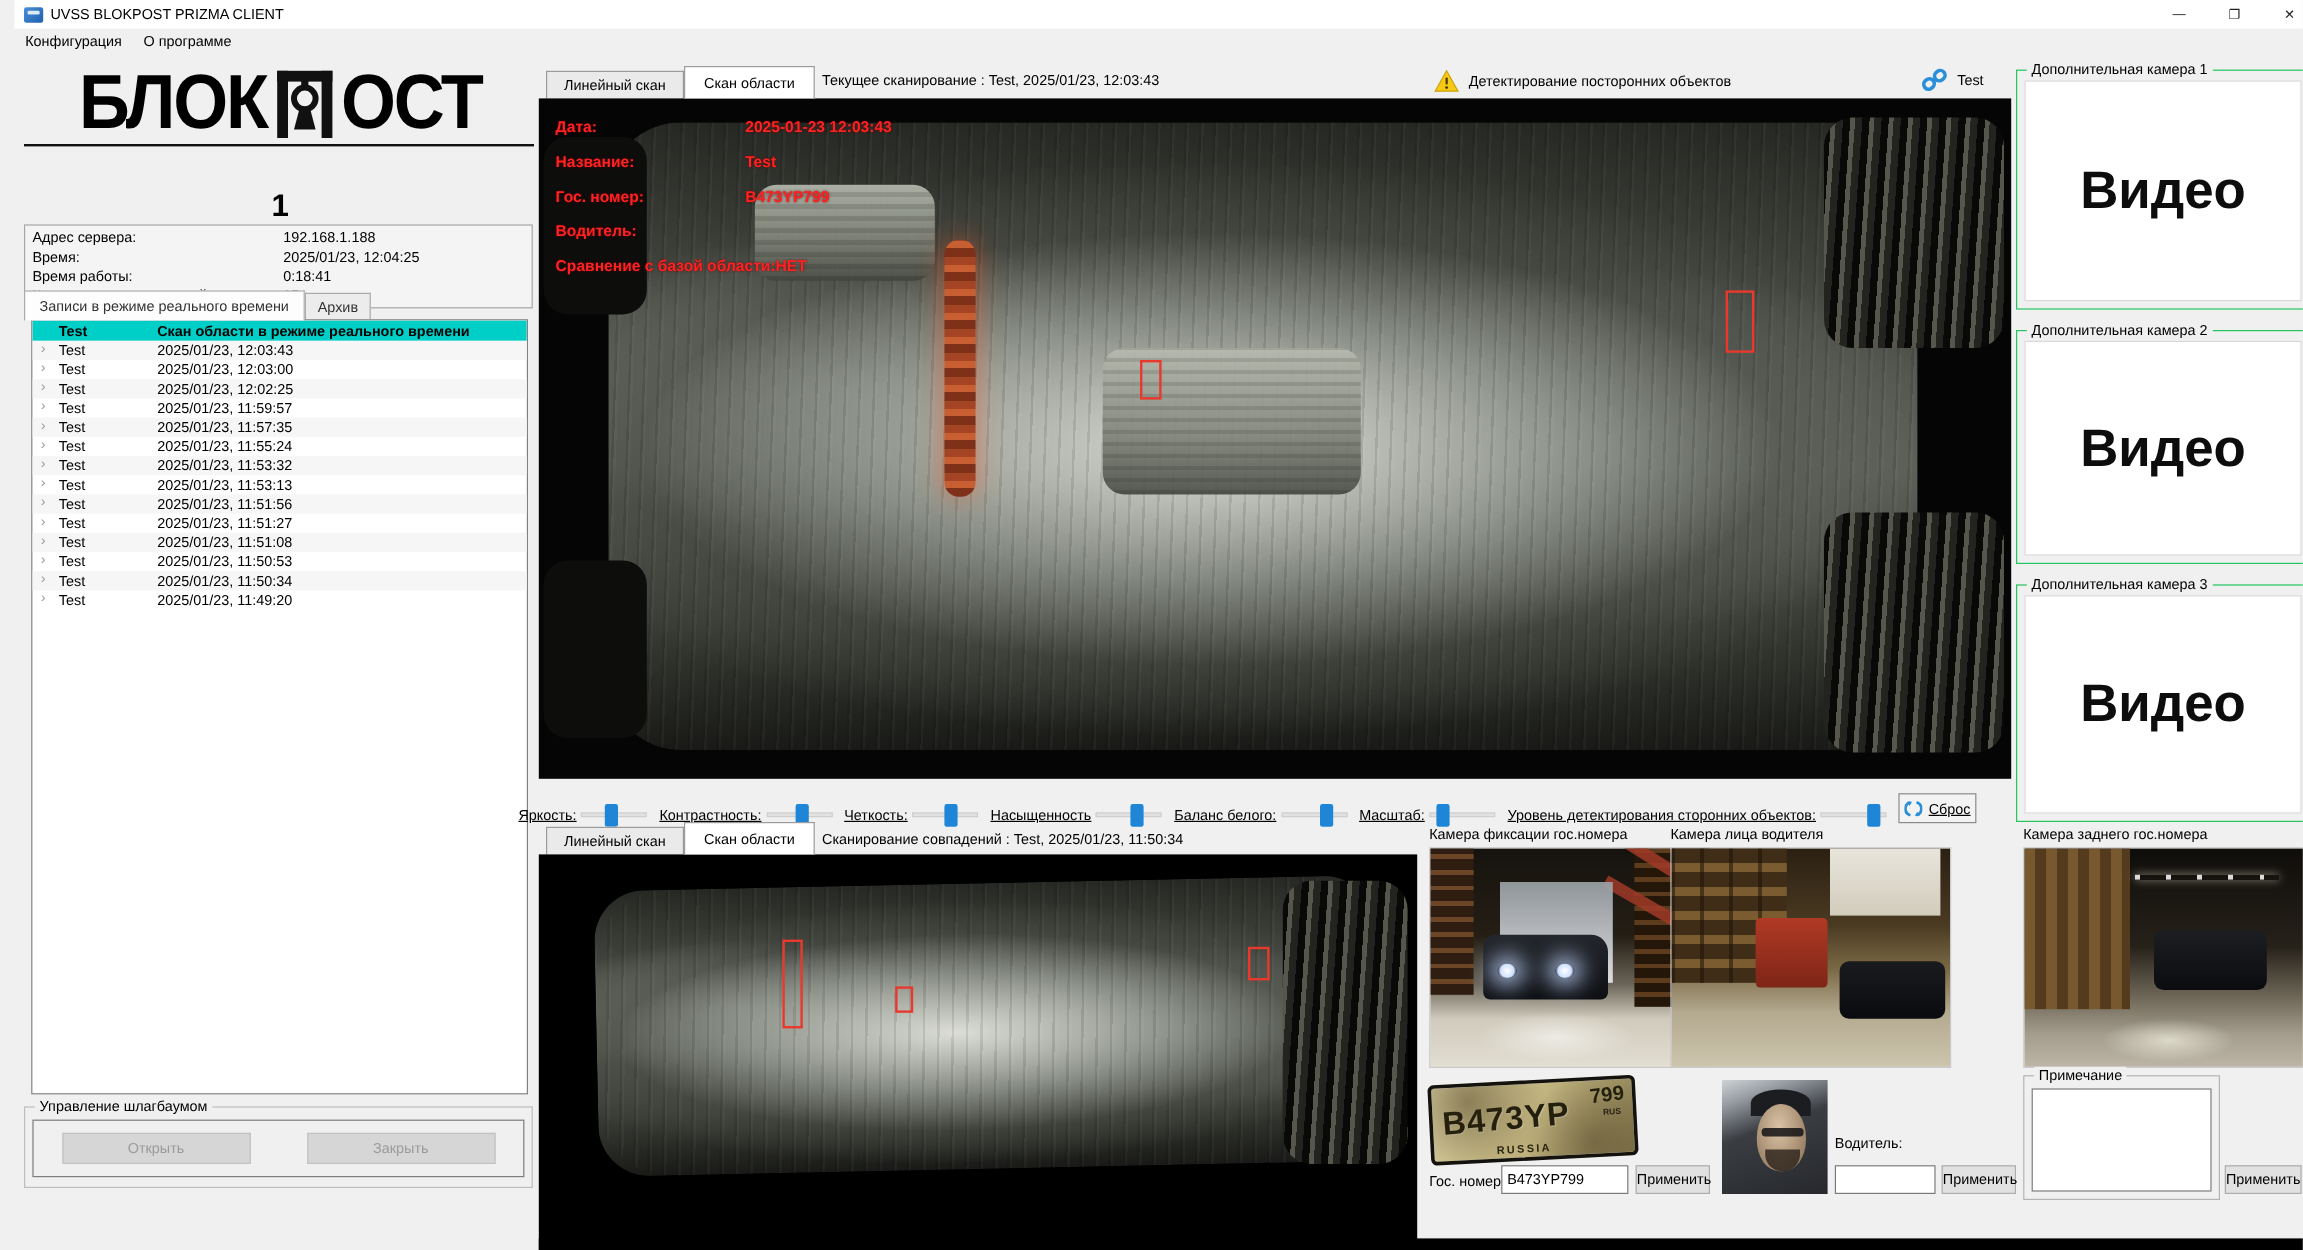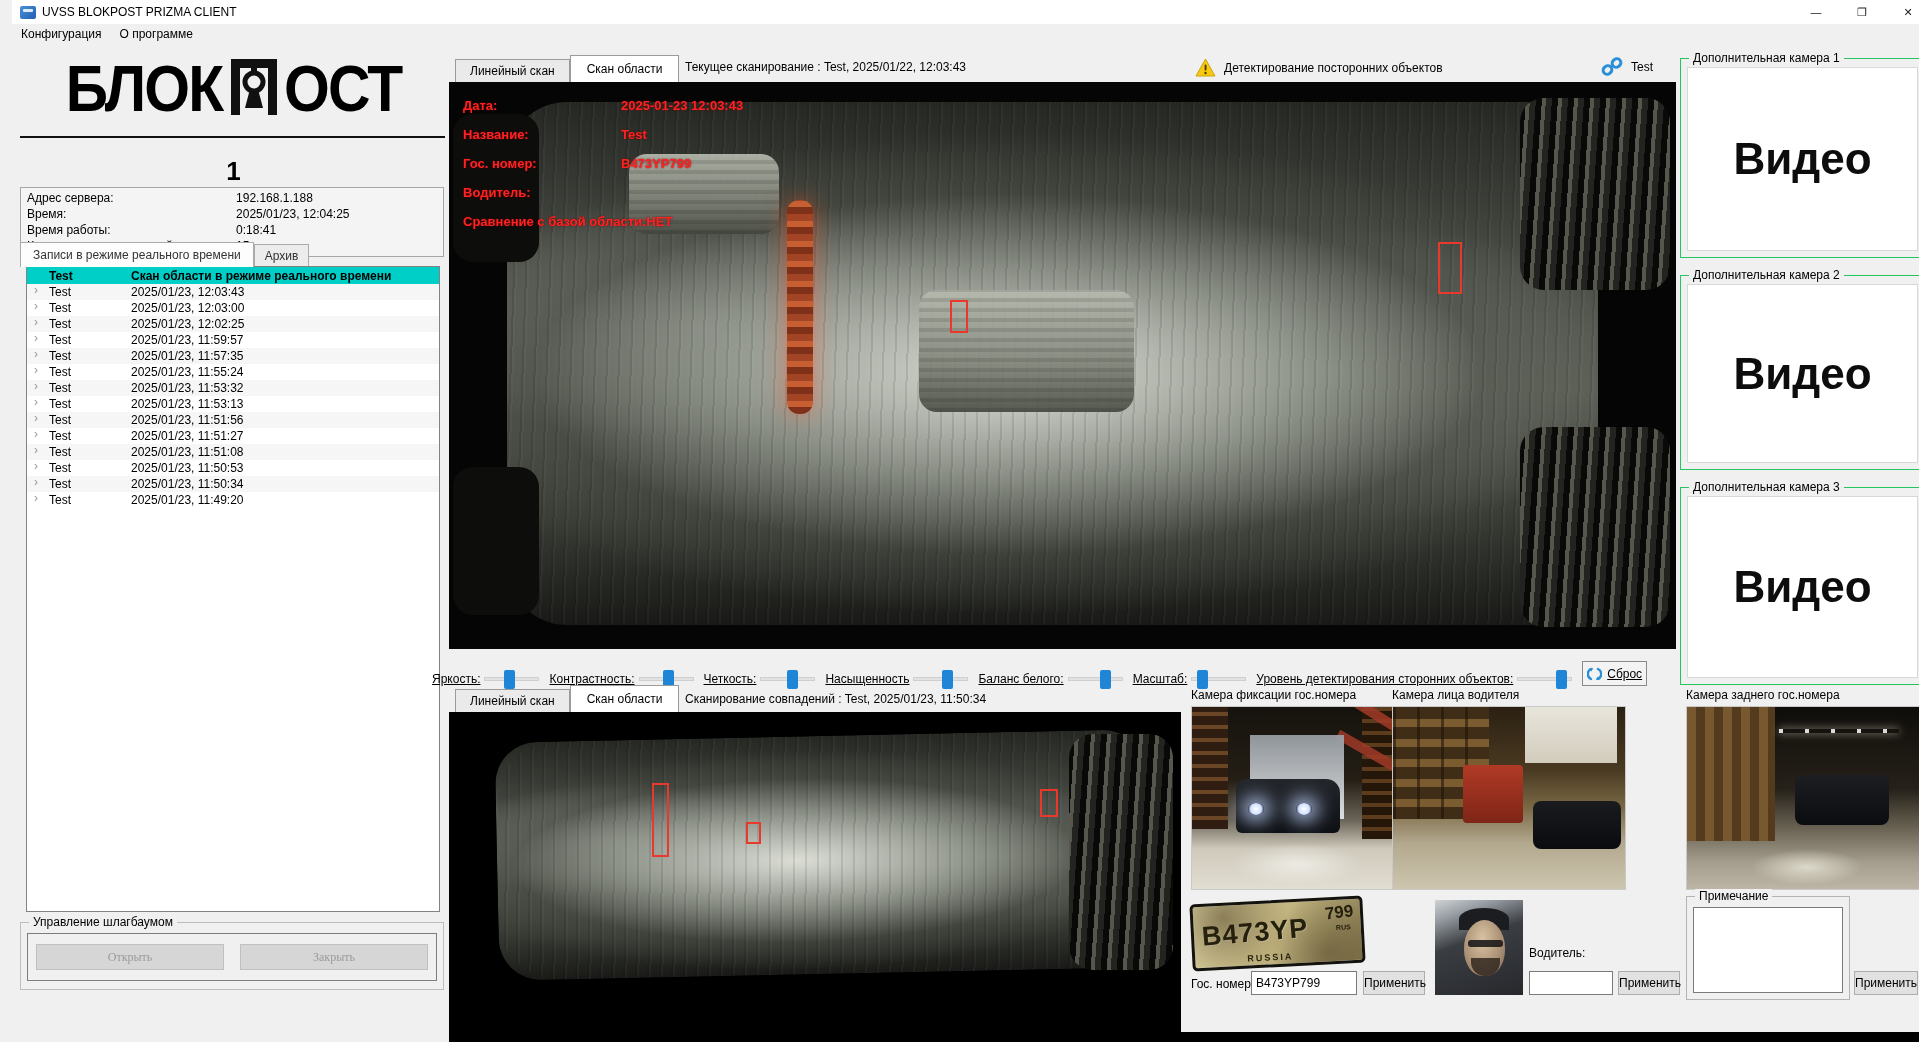--- a/index.html
+++ b/index.html
@@ -13,21 +13,21 @@
      background:linear-gradient(135deg,#4a90d9,#1f5fae); position:relative; }
   .app-icon::after { content:""; position:absolute; left:3px; top:3px; width:10px; height:3px; background:#dce9f7; border-radius:1px; }
   .win-title { font-size:12px; }
   .win-controls { margin-left:auto; display:flex; height:100%; }
   .wc { width:46px; height:100%; display:flex; align-items:center; justify-content:center; font-size:11px; color:#222; cursor:default; }
   .menubar { position:absolute; left:0; top:24px; width:100%; height:20px; background:#f0f0f0; display:flex; align-items:center; }
   .menu-item { padding:2px 9px; }
 
   
   .left-panel { position:absolute; left:6px; top:44px; width:431px; height:998px; }
-  .logo { position:absolute; left:2px; top:14px; width:425px; display:flex; align-items:flex-end; justify-content:center; border-bottom:2px solid #111; padding-bottom:20px; }
+  .logo { position:absolute; left:2px; top:14px; width:425px; display:flex; justify-content:center; border-bottom:2px solid #111; padding-bottom:4px; }
   .logo-text { font-size:64px; font-weight:800; letter-spacing:-2px; transform:scaleX(.92); line-height:.85; }
   .logo-keyhole { margin:0 1px; }
   .lane { position:absolute; left:0; top:112px; width:100%; text-align:center; font-size:26px; font-weight:700; }
   .info-box { position:absolute; left:2px; top:143px; width:424px; border:1px solid #a6a6a6; background:#f4f4f4; padding:2px 0; }
   .info-row { display:flex; padding:1px 6px; }
   .info-label { width:51%; }
   .rec-tabs { position:absolute; left:2px; top:198px; display:flex; align-items:flex-end; }
   .rtab { padding:4px 10px; border:1px solid #ababab; border-bottom:none; background:#ececec; color:#333; }
   .rtab.active { background:#fdfdfd; padding:5px 12px; position:relative; z-index:2; }
   .rec-table { position:absolute; left:8px; top:222px; width:414px; height:646px; border:1px solid #828282; background:#fff; overflow:hidden; }
@@ -36,21 +36,21 @@
   .rt-c2 { flex:1; padding-left:6px; }
   .rt-row { display:flex; height:16px; align-items:center; position:relative; }
   .rt-row:nth-of-type(odd) { background:#f6f6f6; }
   .rt-row .exp { position:absolute; left:7px; top:-1px; color:#9a9a9a; font-size:12px; }
   .row-c1 { width:98px; padding-left:22px; }
   .row-c2 { flex:1; padding-left:6px; }
   .rt-hl { display:flex; height:17px; align-items:center; background:#00cfc8; font-weight:700; }
   .barrier { position:absolute; left:2px; top:878px; width:424px; height:68px; border:1px solid #bdbdbd; }
   .group-label { position:absolute; top:-8px; left:8px; background:#f0f0f0; padding:0 4px; }
   .barrier-inner { position:absolute; left:6px; top:10px; right:6px; bottom:8px; border:1px solid #7d7d7d; display:flex; align-items:center; justify-content:space-around; }
-  .bbtn { width:188px; height:26px; background:#d6d6d6; border:1px solid #c0c0c0; color:#9b9b9b; font-size:12px; font-family:Liberation Serif, serif; }
+  .bbtn { width:157px; height:26px; background:#d6d6d6; border:1px solid #c0c0c0; color:#9b9b9b; font-size:12px; font-family:Liberation Sans, sans-serif; }
 
   
   .scan-header { position:absolute; height:38px; }
   .sh1 { left:437px; top:44px; width:1227px; }
   .sh2 { left:437px; top:686px; width:732px; height:26px; }
   .tabstrip { position:absolute; left:6px; bottom:0; display:flex; align-items:flex-end; }
   .stab { padding:4px 14px; border:1px solid #9b9b9b; border-bottom:none; background:#eaeaea; }
   .stab.active { background:#fff; padding:6px 16px; position:relative; z-index:2; }
   .scan-status { position:absolute; left:236px; bottom:8px; }
   .detect-group { position:absolute; left:746px; bottom:5px; display:flex; align-items:center; gap:8px; }
@@ -345,21 +345,21 @@
         </div>
     </div>
   </div>
 
   <div class="scan-header sh1">
     <div class="tabstrip">
 
     <span class="stab">Линейный скан</span>
         <span class="stab active">Скан области</span>
       </div>
-    <span class="scan-status">Текущее сканирование : Test, 2025/01/22, 12:03:43</span>
+    <span class="scan-status">Текущее сканирование : Test, 2025/01/23, 12:03:43</span>
     <div class="detect-group">
       <svg class="icon-svg" width="21" height="19" viewBox="0 0 21 19">
         <path d="M10.5 1 L20 18 L1 18 Z" fill="#f8c912" stroke="#caa40e" stroke-width="1"></path>
         <rect x="9.6" y="6.5" width="1.9" height="6" rx="0.9" fill="#4a3c00"></rect>
         <circle cx="10.5" cy="15" r="1.2" fill="#4a3c00"></circle>
       </svg>
       <span>Детектирование посторонних объектов</span>
     </div>
     <div class="link-group">
       <svg class="icon-svg" width="22" height="20" viewBox="0 0 22 20">

